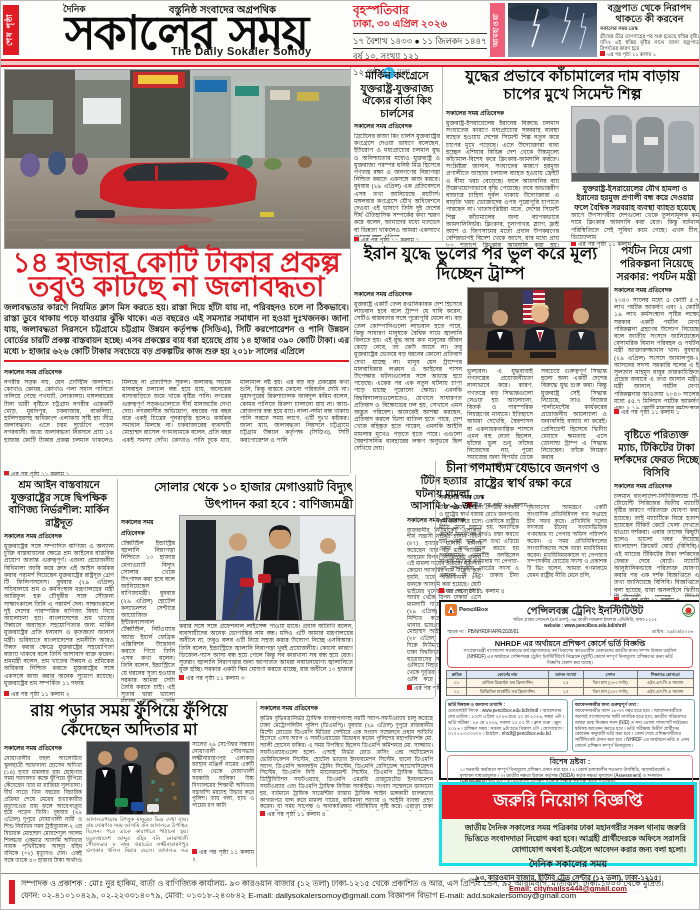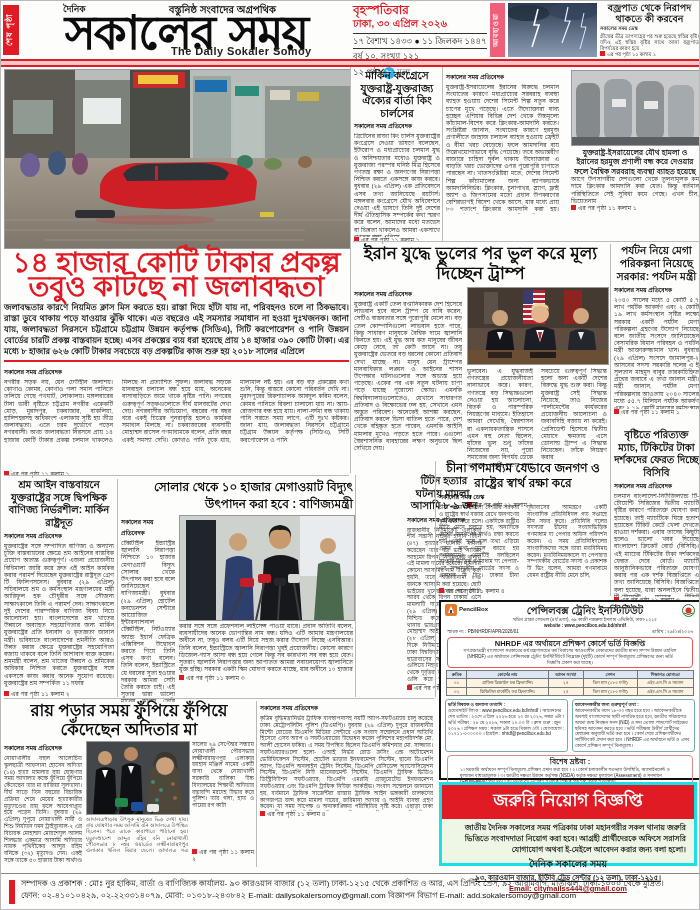--- a/index.html
+++ b/index.html
@@ -159,20 +159,21 @@
   <div class="abs" style="left:353px;top:68px;width:86px;height:172px;">
     <div class="hl" style="font-size:10.5px;line-height:12.5px;">মার্কিন কংগ্রেসে যুক্তরাষ্ট্র-যুক্তরাজ্য ঐক্যের বার্তা কিং চার্লসের</div>
     <div class="byline">সকালের সময় প্রতিবেদক</div>
     <div class="body-t" style="height:104px;overflow:hidden;">ব্রিটেনের রাজা কিং চার্লস যুক্তরাষ্ট্রের কংগ্রেসে দেওয়া ভাষণে বলেছেন, ইউরোপ ও মধ্যপ্রাচ্যের চলমান যুদ্ধ ও অনিশ্চয়তার মধ্যেও যুক্তরাষ্ট্র ও যুক্তরাজ্য পরস্পর ঘনিষ্ঠ মিত্র হিসেবে গণতন্ত্র রক্ষা ও জনগণের নিরাপত্তা নিশ্চিত করতে একসঙ্গে কাজ করবে। বুধবার (২৯ এপ্রিল) এক প্রতিবেদনে এসব তথ্য জানিয়েছে রয়টার্স। মঙ্গলবার কংগ্রেসে যৌথ অধিবেশনে দেওয়া এই ভাষণে তিনি দুই দেশের দীর্ঘ ঐতিহাসিক সম্পর্কের কথা স্মরণ করে বলেন, আমাদের মধ্যে মতভেদ বা ভিন্নতা থাকলেও আমরা একসাথে গণতন্ত্র রক্ষা এগিয়ে</div>
     <div class="body-t jump">এর পর পৃষ্ঠা ১১ কলাম ১</div>
   </div>
 
   <div class="abs vline" style="left:441px;top:66px;height:174px;"></div>
 
   <div class="abs" style="left:445px;top:66px;width:253px;">
+    <div class="hl" style="font-size:15px;line-height:18px;">যুদ্ধের প্রভাবে কাঁচামালের দাম বাড়ায় চাপের মুখে সিমেন্ট শিল্প</div>
     <div style="display:flex;gap:12px;margin-top:3px;">
       <div style="width:120px;">
         <div class="byline">সকালের সময় প্রতিবেদক</div>
         <div class="body-t" style="height:130px;overflow:hidden;">যুক্তরাষ্ট্র-ইসরায়েলের ইরানের বিরুদ্ধে চলমান সংঘাতের কারণে মধ্যপ্রাচ্যের সরবরাহ ব্যবস্থা ব্যাহত হওয়ায় দেশের সিমেন্ট শিল্প নতুন করে চাপের মুখে পড়েছে। এতে উদ্যোক্তারা বাধ্য হচ্ছেন এশিয়ার বিভিন্ন দেশ থেকে উচ্চমূল্যে কাঁচামাল-বিশেষ করে ক্লিংকার-আমদানি করতে। সংশ্লিষ্টরা জানান, সংঘাতের কারণে হরমুজ প্রণালীতে জাহাজ চলাচল ব্যাহত হওয়ায় ফ্রেইট ও বীমা খরচ বেড়েছে। ফলে আমদানির ব্যয় উল্লেখযোগ্যভাবে বৃদ্ধি পেয়েছে। তবে অভ্যন্তরীণ বাজারে চাহিদা দুর্বল থাকায় উদ্যোক্তারা এ বাড়তি খরচ ভোক্তাদের ওপর পুরোপুরি চাপাতে পারছেন না। খাতসংশ্লিষ্টরা মতে, দেশের সিমেন্ট শিল্প কাঁচামালের জন্য ব্যাপকভাবে আমদানিনির্ভর। ক্লিংকার, চুনাপাথর, স্ল্যাগ, ফ্লাই অ্যাশ ও জিপসামের মতো প্রধান উপকরণের বেশিরভাগই বিদেশ থেকে আসে, যার মধ্যে প্রায় ৮০ শতাংশ ক্লিংকার আমদানি করা হয়। লাফার্জহোলসিম বাংলাদেশ পিএলসির প্রধান নির্বাহী কর্মকর্তা মোহাম্মদ ইকবাল চৌধুরী গণমাধ্যমকে বলেন,</div>
       </div>
       <div style="width:128px;">
         <svg class="photo" width="128" height="74" viewBox="0 0 128 74" style="border:1px solid #999;">
           <rect width="128" height="74" fill="#c7c9cb"></rect>
           <rect x="4" y="12" width="24" height="58" rx="8" fill="#84898c"></rect>
           <rect x="32" y="8" width="28" height="62" rx="9" fill="#9aa0a3"></rect>

